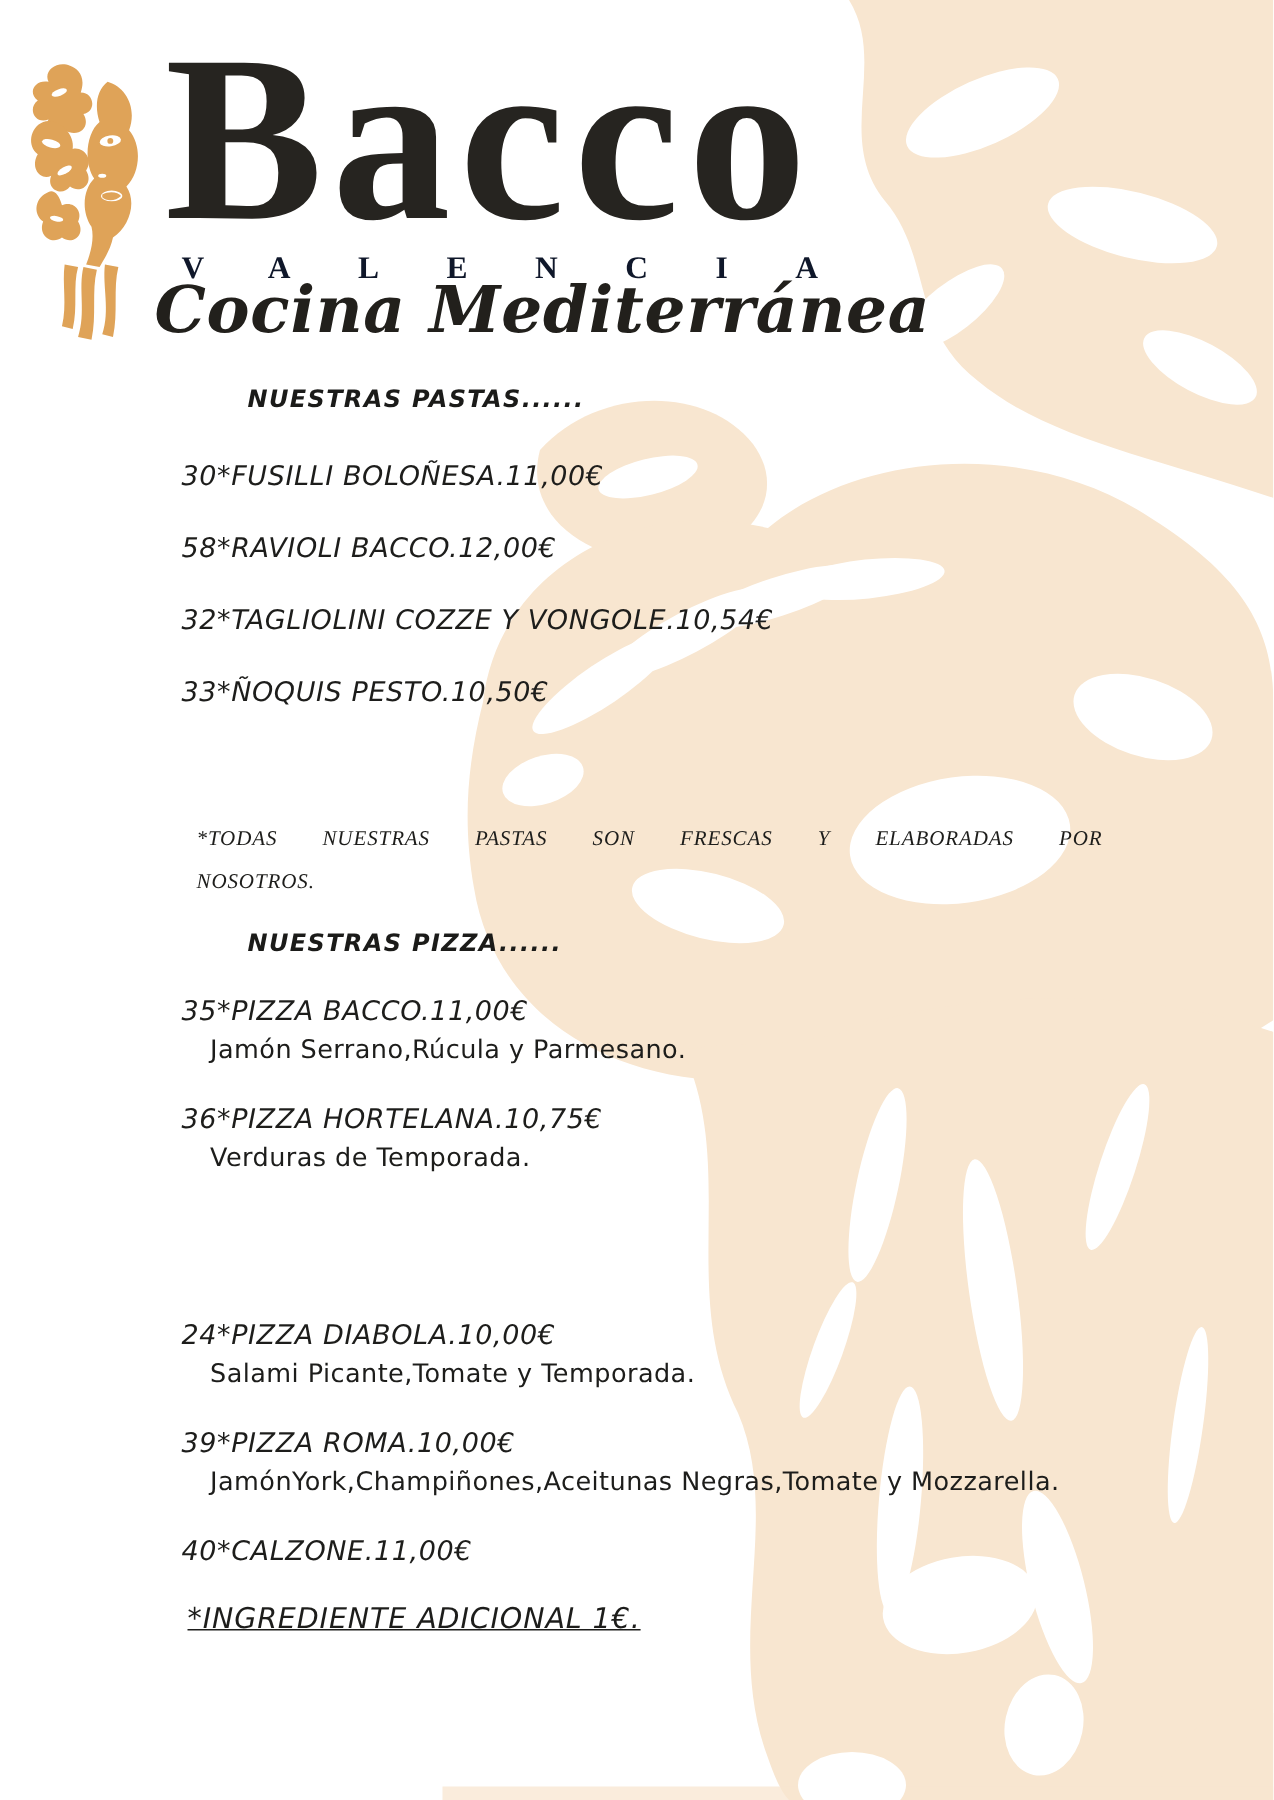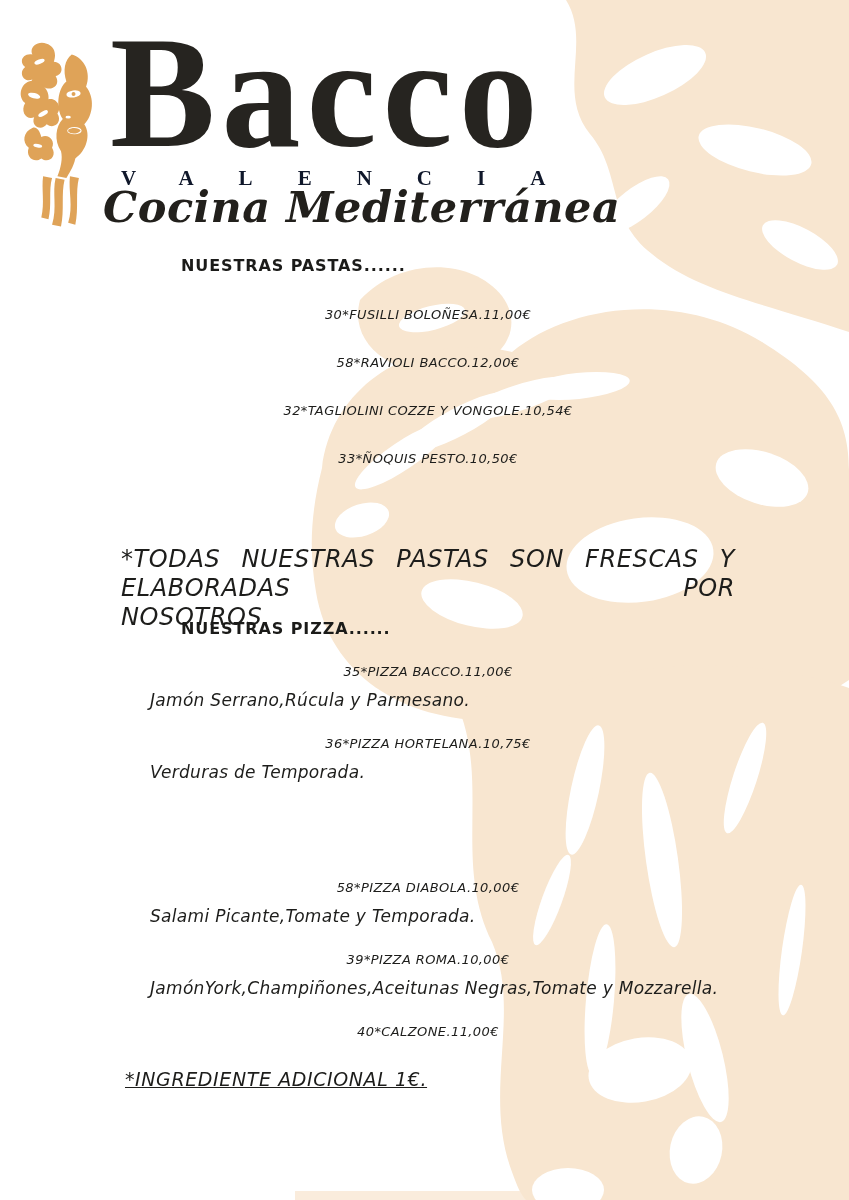--- a/index.html
+++ b/index.html
@@ -29,40 +29,40 @@
   .brand-tagline {
     position:absolute; left:103px; top:182px;
     font-family:"DejaVu Serif", serif; font-style:italic; font-weight:bold;
     font-size:43px; letter-spacing:0.5px; color:#22201c;
     white-space:nowrap;
   }
 
   
   .menu { position:absolute; left:121px; top:0; width:614px; height:1200px; }
   .section-title {
-    position:absolute; left:60px;
-    font-weight:bold; font-size:16px;
+    position:absolute; left:44px;
+    font-style:italic; font-weight:bold; font-size:16px;
     letter-spacing:0.9px; color:#1b1b19; white-space:nowrap;
   }
   .menu-row {
     position:absolute; left:0; right:0;
-    display:flex; justify-content:center; align-items:baseline;
-    font-style:italic; font-size:13px; letter-spacing:0.4px;
+    display:flex; justify-content:flex-start; align-items:baseline;
+    font-style:italic; font-size:18px; letter-spacing:0.4px;
     white-space:nowrap;
   }
   .item-desc {
     position:absolute; left:19px;
-    font-style:italic; font-size:17px; letter-spacing:0.3px;
-    white-space:nowrap;
-    margin-left:10px;
+    font-size:17px; letter-spacing:0.3px;
+    white-space:nowrap;
   }
   .note {
-    position:absolute; left:0; right:0;
-    font-style:italic; font-size:24px; letter-spacing:0.6px;
+    position:absolute; left:10px; right:0;
+    font-style:italic; font-size:14px; letter-spacing:0.6px;
     line-height:29px;
+    font-family:Liberation Serif, serif;
   }
   .note .justified { text-align:justify; text-align-last:justify; }
   .footer-note {
     position:absolute; left:4px;
     font-style:italic; font-size:19px; letter-spacing:0.6px; white-space:nowrap;text-decoration:underline;
   }
 </style>
 </head>
 <body>
 
@@ -170,21 +170,21 @@
       <div class="item-desc" style="top:690px">Jamón Serrano,Rúcula y Parmesano.</div>
 
       <div class="menu-row" style="top:736px">
         <span>36*PIZZA HORTELANA.</span>
         <span>10,75€</span>
       </div>
       <div class="item-desc" style="top:762px">Verduras de Temporada.</div>
 
 
       <div class="menu-row" style="top:880px">
-        <span>58*PIZZA DIABOLA.</span>
+        <span>24*PIZZA DIABOLA.</span>
         <span>10,00€</span>
       </div>
       <div class="item-desc" style="top:906px">Salami Picante,Tomate y Temporada.</div>
 
       <div class="menu-row" style="top:952px">
         <span>39*PIZZA ROMA.</span>
         <span>10,00€</span>
       </div>
       <div class="item-desc" style="top:978px">JamónYork,Champiñones,Aceitunas Negras,Tomate y Mozzarella.</div>
 

